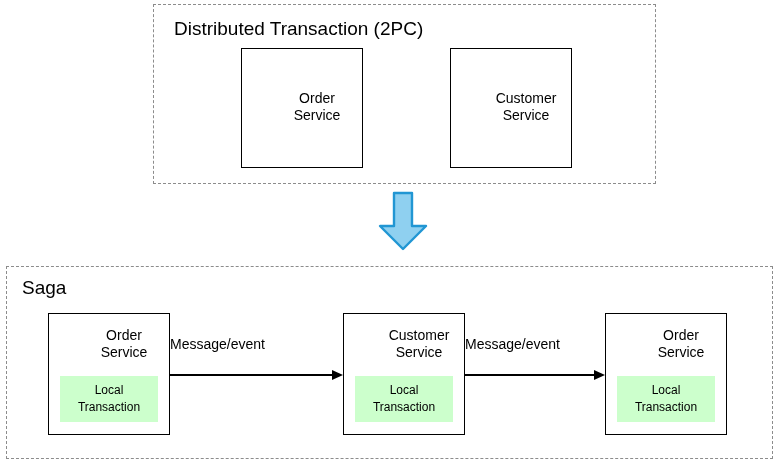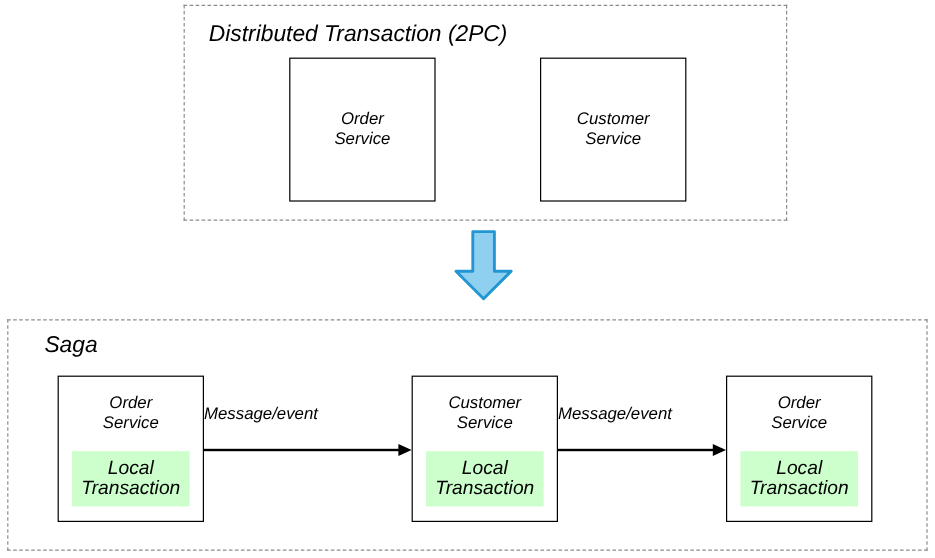--- a/index.html
+++ b/index.html
@@ -15,21 +15,20 @@
     font-family: "Liberation Sans", sans-serif;
     color: #000000;
     -webkit-font-smoothing: antialiased;
   }
 
   .canvas {
     position: absolute;
     left: 0; top: 0;
     width: 779px;
     height: 387px;
-    font-style: italic;
   }
 
   
   .group {
     position: absolute;
     border: 1px dashed #8c8c8c;
     background: transparent;
     box-sizing: border-box;
   }
   .group-title {
@@ -51,34 +50,34 @@
     top: 13px;
   }
 
   #group-saga {
     left: 6px;
     top: 266px;
     width: 767px;
     height: 193px;
   }
   #group-saga .group-title {
-    left: 30px;
+    left: 15px;
     top: 10px;
   }
 
   
   .service-box {
     position: absolute;
     border: 1.6px solid #000000;
     background: #ffffff;
     box-sizing: border-box;
   }
   .service-title {
     position: absolute;
-    left: 0;
+    left: 15px;
     width: 100%;
     text-align: center;
     font-size: 14px;
     line-height: 17px;
     white-space: pre-line;
   }
 
   
   .box-2pc {
     top: 48px;
@@ -108,21 +107,21 @@
     position: absolute;
     left: 11px;
     top: 62px;
     width: 98px;
     height: 46px;
     background: #ccffcc;
     display: flex;
     align-items: center;
     justify-content: center;
     text-align: center;
-    font-size: 16px;
+    font-size: 12px;
     line-height: 17px;
     white-space: pre-line;
   }
 
   
   .msg-arrow {
     position: absolute;
     height: 2px;
   }
   .msg-arrow .line {

